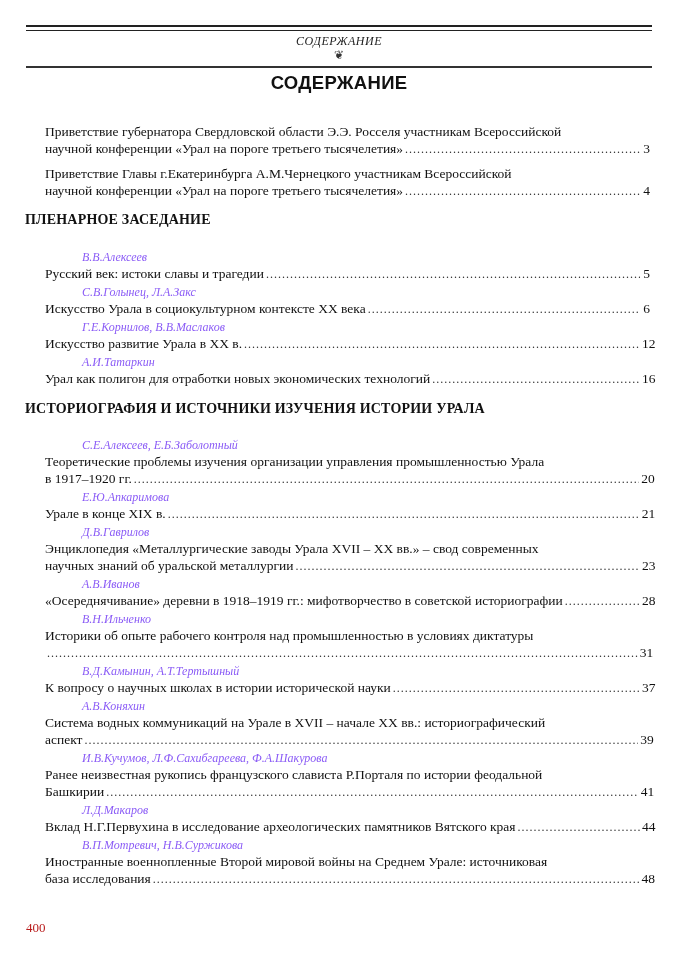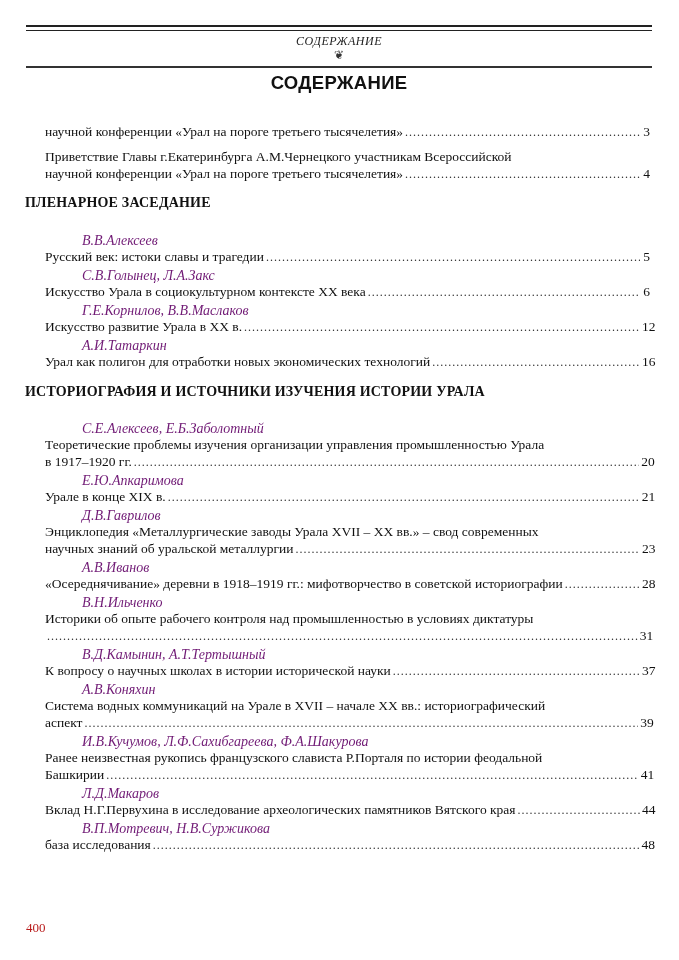--- a/index.html
+++ b/index.html
@@ -31,21 +31,21 @@
   
   .content { position: absolute; left: 45px; top: 123px; width: 605px; }
   .intro-entry { margin-bottom: 7px; }
   .section-heading {
     font-weight: bold; font-size: 14px; margin-left: -20px; letter-spacing: 0.2px;
   }
   .sec1 { margin-top: 12px; margin-bottom: 22px; }
   .sec2 { margin-top: 13px; margin-bottom: 21px; }
   .entry { margin-bottom: 2px; }
   .authors {
-    font-style: italic; font-size: 14px; line-height: 15px; padding-left: 37px; color: #701a75;
+    font-style: italic; font-size: 12px; line-height: 15px; padding-left: 37px; color: #8b5cf6;
   }
   .title-line {
     font-size: 13.5px; line-height: 17px; display: flex; align-items: baseline;
   }
   .title-line .txt { white-space: nowrap; }
   .title-line .dots {
     flex: 1 1 auto; overflow: hidden; white-space: nowrap; margin: 0 2px;
     letter-spacing: 1px; color: #333; font-size: 12px;
   }
   .title-line .pg { white-space: nowrap; min-width: 8px; text-align: right; }
@@ -64,20 +64,21 @@
   <div class="rule r2"></div>
   <div class="running-head">СОДЕРЖАНИЕ</div>
   <div class="ornament">❦</div>
   <div class="rule r3"></div>
 
   <div class="main-title">СОДЕРЖАНИЕ</div>
 
   <div class="content">
 
     <div class="intro-entry">
+      <div class="plain-line">Приветствие губернатора Свердловской области Э.Э. Росселя участникам Всероссийской</div>
       <div class="title-line">
         <span class="txt">научной конференции  «Урал на пороге третьего тысячелетия»</span>
         <span class="dots">................................................................................................................................................................................................</span>
         <span class="pg">3</span>
       </div>
     </div>
     <div class="intro-entry">
       <div class="plain-line">Приветствие Главы г.Екатеринбурга А.М.Чернецкого  участникам Всероссийской</div>
       <div class="title-line">
         <span class="txt">научной конференции  «Урал на пороге третьего тысячелетия»</span>
@@ -194,20 +195,21 @@
     <div class="entry">
       <div class="authors">Л.Д.Макаров</div>
       <div class="title-line">
         <span class="txt">Вклад Н.Г.Первухина в исследование  археологических памятников Вятского края</span>
         <span class="dots">................................................................................................................................................................................................</span>
         <span class="pg">44</span>
       </div>
     </div>
     <div class="entry">
       <div class="authors">В.П.Мотревич, Н.В.Суржикова</div>
+      <div class="plain-line">Иностранные военнопленные Второй мировой войны на Среднем Урале: источниковая</div>
       <div class="title-line">
         <span class="txt">база исследования</span>
         <span class="dots">................................................................................................................................................................................................</span>
         <span class="pg">48</span>
       </div>
     </div>
 
   </div>
 
   <div class="folio">400</div>

